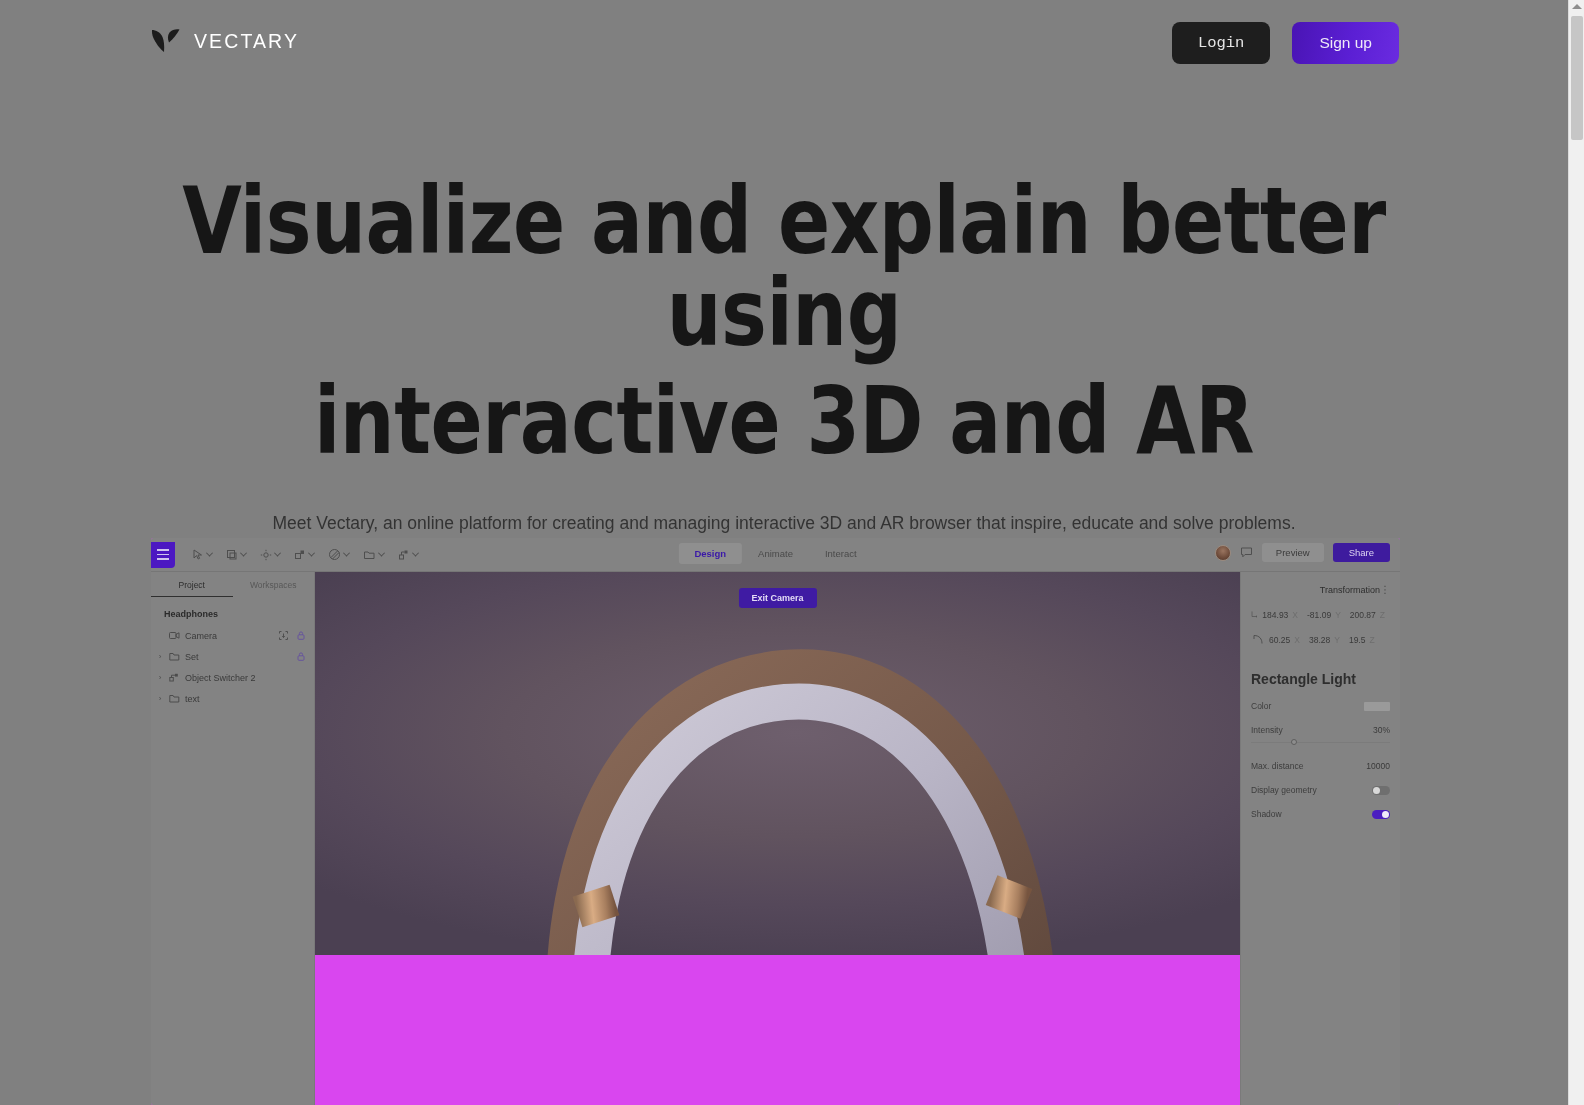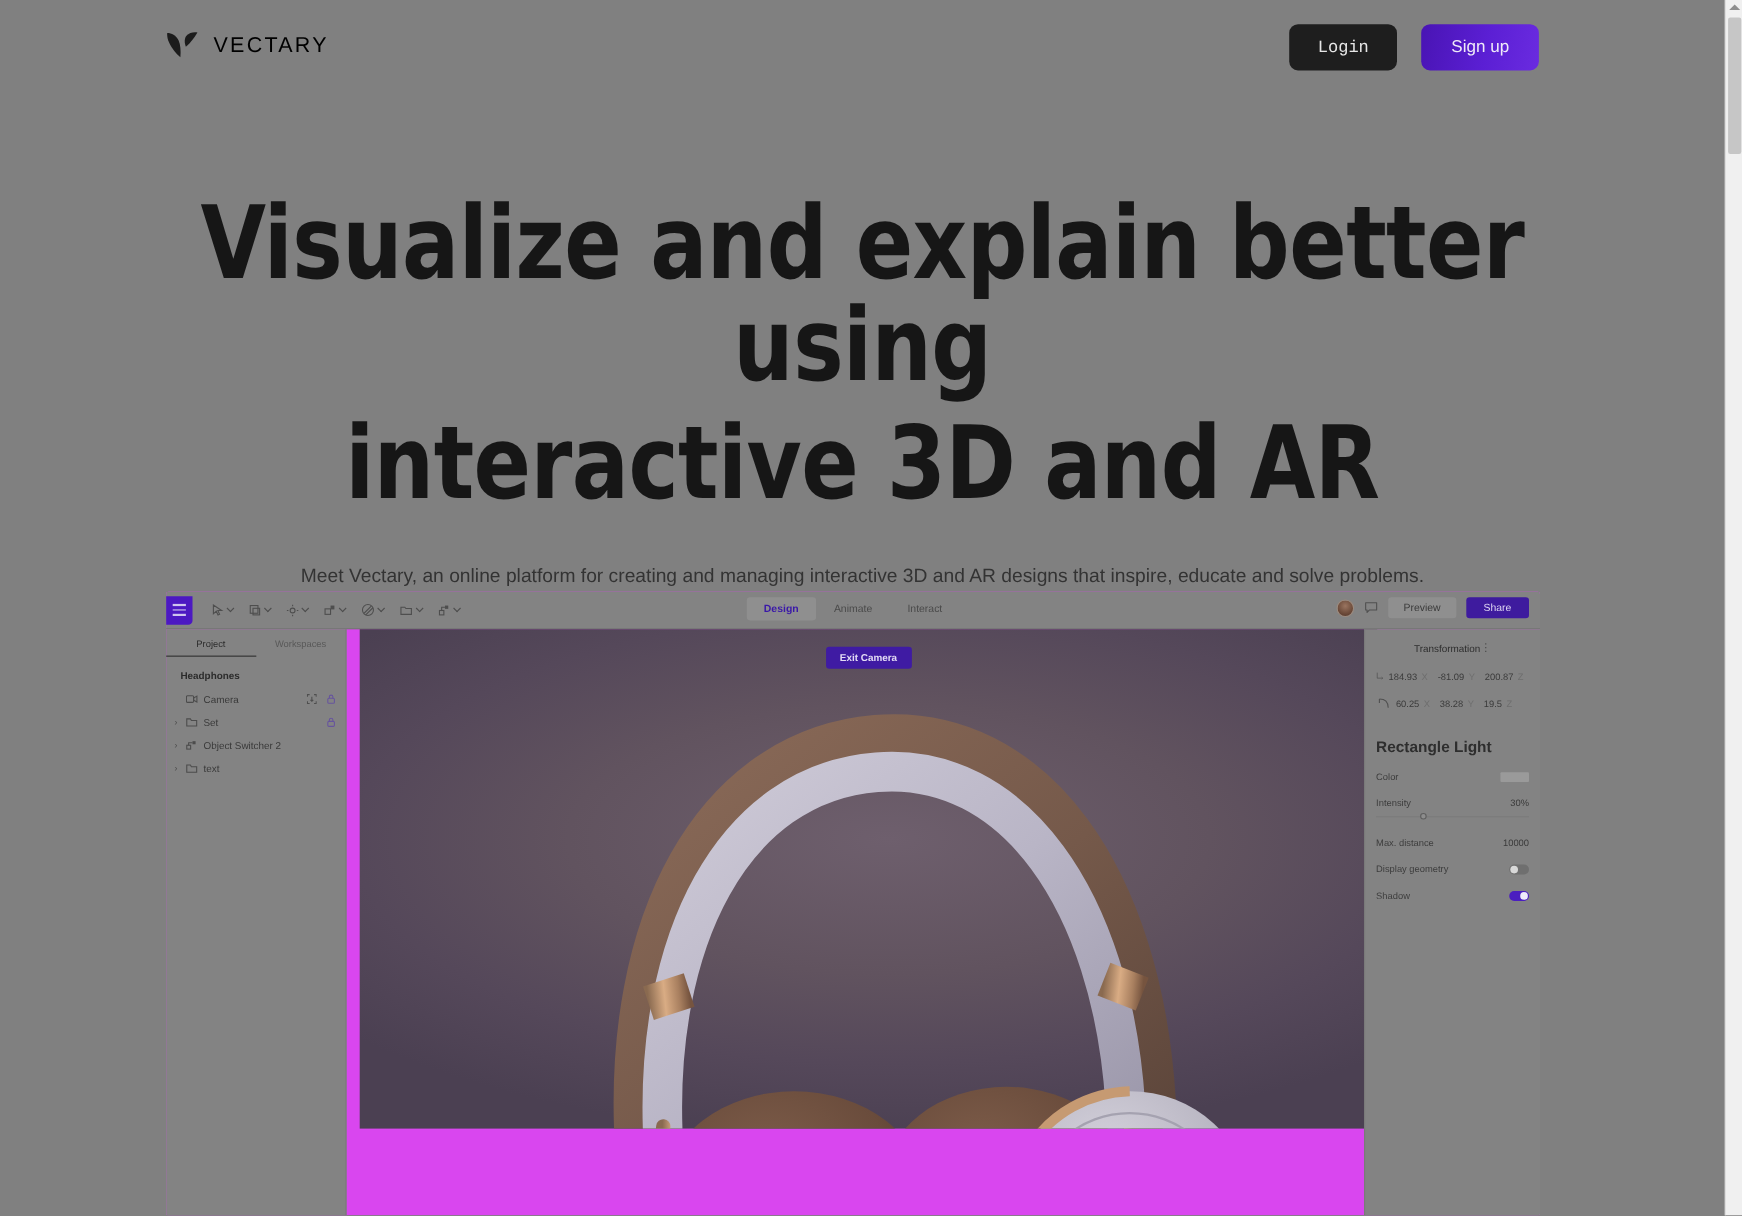--- a/index.html
+++ b/index.html
@@ -67,21 +67,21 @@
     left: 151px; top: 28px;
     display: flex;
     align-items: center;
     gap: 13px;
   }
   .logo-mark { width: 30px; height: 26px; display: block; }
   .logo-text {
     font-size: 19.5px;
     letter-spacing: 2.1px;
     font-weight: 400;
-    color: #000000;
+    color: #ffffff;
   }
 
   .nav {
     position: absolute;
     left: 520px; top: 30px;
     display: flex;
     align-items: center;
     gap: 0px;
   }
   .nav-item {
@@ -330,25 +330,24 @@
   }
   .pl-row .lbl { flex: 1; font-size: 9px; color: #3a3a3a; }
   .pl-row .ico { opacity: .75; }
   .pl-right-ico { display: flex; gap: 9px; padding-right: 9px; opacity: .7; }
 
   
   .viewport {
     position: absolute;
     left: 164px; top: 34px;
     width: 925px;
-    height: 454px;
+    height: 383px;
     background:
       radial-gradient(ellipse 70% 60% at 52% 42%, #6e5f6d 0%, #61535f 45%, #55485a 75%, #4b4052 100%);
     overflow: hidden;
-    margin-left: 12px;
   }
   .exit-camera {
     position: absolute;
     left: 50%; top: 16px;
     transform: translateX(-50%);
     background: #3f1ba3;
     color: #e3dbf5;
     font-size: 9px;
     font-weight: 700;
     padding: 5px 13px;
@@ -364,21 +363,21 @@
     right: 0; top: 34px;
     width: 160px;
     height: 533px;
     background: #838383;
     border-left: 1px solid #7a7a7a;
     font-size: 9px;
     color: #3b3b3b;
     padding: 0 10px;
   }
   .pr-head {
-    display: flex; align-items: center; justify-content: center;
+    display: flex; align-items: center; justify-content: flex-end;
     padding-top: 13px;
   }
   .pr-title { font-size: 9px; color: #2e2e2e; }
   .pr-dots { font-size: 10px; color: #4a4a4a; cursor: pointer; letter-spacing: 0; line-height: .6; }
   .xf-row {
     display: flex; align-items: center; gap: 4px;
     margin-top: 14px;
     font-size: 8.5px;
   }
   .xf-ico { opacity: .7; width: 14px; }
@@ -457,21 +456,21 @@
     </div>
   </div>
 
   <div class="hero">
     <h1>
       <span class="l1">Visualize and explain better using</span>
       <span class="l2">interactive 3D and AR</span>
     </h1>
 
     <div class="hero-sub">
-      <span>Meet Vectary, an online platform for creating and managing interactive 3D and AR designs that inspire, educate and solve problems.</span>
+      <span>Meet Vectary, an online platform for creating and managing interactive 3D and AR browser that inspire, educate and solve problems.</span>
       <span class="bold">No downloads, no-code: all in the browser.</span>
     </div>
 
     <div class="hero-ctas">
       <button class="btn-outline">Sign up</button>
       <button class="btn-solid">Book a demo</button>
     </div>
   </div>
 
   <div class="app">

